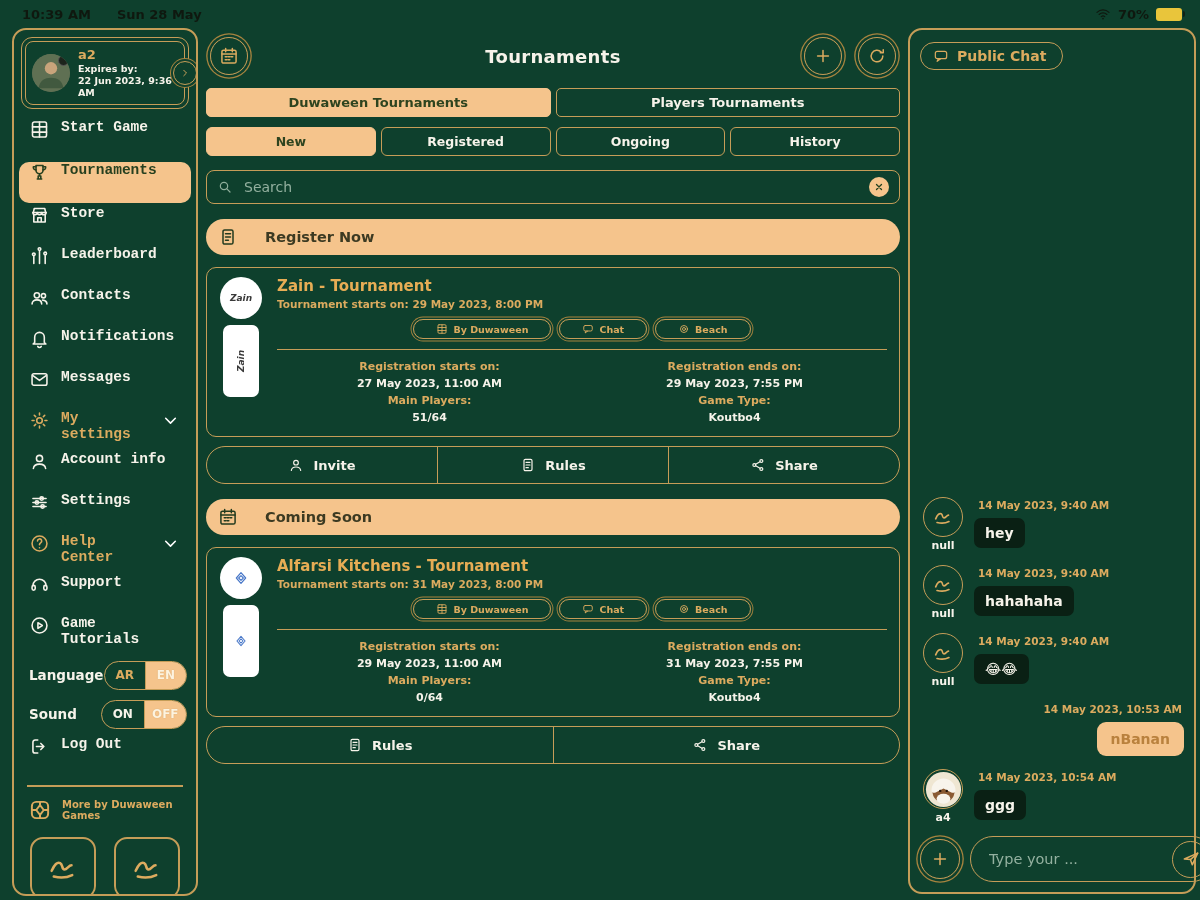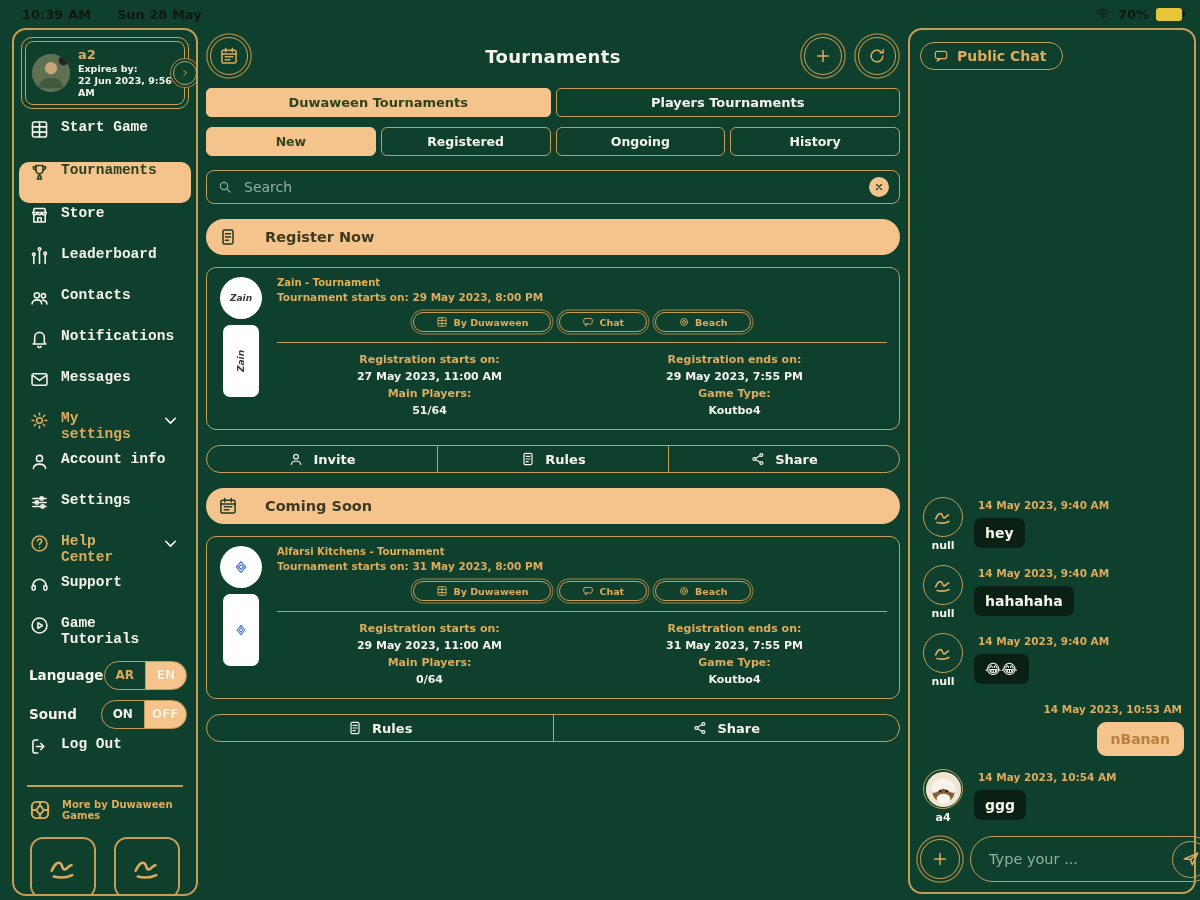--- a/index.html
+++ b/index.html
@@ -86,31 +86,31 @@
 
   .pill-btn{margin-top:15px;height:36px;background:var(--tan);border-radius:18px;display:flex;align-items:center;gap:27px;padding:0 12px;color:#3c3a22;font-size:14.5px;font-weight:bold;cursor:pointer;}
   .pill-btn .ic{color:#223a1e;}
 
   .card{margin-top:12px;border:1.6px solid var(--gold);border-radius:10px;padding:9px 12px 10px 10px;display:flex;gap:12px;}
   .thumb-col{width:48px;flex:none;display:flex;flex-direction:column;align-items:center;gap:6px;}
   .logo-circle{width:42px;height:42px;border-radius:50%;background:#fff;display:flex;align-items:center;justify-content:center;overflow:hidden;}
   .logo-rect{width:36px;height:72px;border-radius:7px;background:#fff;display:flex;align-items:center;justify-content:center;overflow:hidden;}
   .zain-txt{font-size:9px;font-weight:bold;font-style:italic;color:#3a3a3a;}
   .card-info{flex:1;min-width:0;}
-  .card-title{color:#e7ad55;font-size:10px;font-weight:bold;}
+  .card-title{color:#e7ad55;font-size:15px;font-weight:bold;}
   .card-sub{color:var(--gold-text);font-size:10.5px;font-weight:bold;margin-top:3px;}
   .badges{display:flex;justify-content:center;gap:8px;margin:9px 0 10px;}
   .badge{display:inline-flex;align-items:center;gap:5px;border:1.4px solid var(--gold);border-radius:12px;padding:3px 22px;color:var(--gold-text);font-size:9.5px;font-weight:bold;box-shadow:0 0 0 1.5px var(--bg),0 0 0 2.4px var(--gold-dim);cursor:pointer;}
   .card-divider{border-top:1.6px solid var(--gold);margin:4px 0 8px;}
   .detail-cols{display:flex;}
   .dcol{flex:1;text-align:center;line-height:1.55;}
   .dlabel{color:var(--gold-text);font-size:11px;font-weight:bold;text-align:center;}
   .dvalue{color:var(--white);font-size:11px;font-weight:bold;}
 
-  .action-row{margin-top:15px;height:28px;border:1.6px solid var(--gold);border-radius:19px;display:flex;overflow:hidden;}
+  .action-row{margin-top:9px;height:38px;border:1.6px solid var(--gold);border-radius:19px;display:flex;overflow:hidden;}
   .action{flex:1;display:flex;align-items:center;justify-content:center;gap:9px;color:var(--white);font-size:13px;font-weight:bold;cursor:pointer;}
   .action + .action{border-left:1.6px solid var(--gold);}
 
   
   .chat{position:absolute;left:908px;top:28px;width:288px;height:866px;border:2px solid var(--gold);border-radius:14px;padding:12px 10px 10px;display:flex;flex-direction:column;}
   .chat-head{align-self:flex-start;border:1.6px solid var(--gold);border-radius:17px;padding:5px 16px 5px 12px;display:flex;align-items:center;gap:8px;color:var(--gold-text);font-size:14px;font-weight:bold;}
   .messages{flex:1;display:flex;flex-direction:column;justify-content:flex-end;gap:13px;overflow:hidden;}
   .msg{display:flex;gap:8px;}
   .msg-side{width:46px;flex:none;display:flex;flex-direction:column;align-items:center;}
   .avatar{width:40px;height:40px;border-radius:50%;border:1.6px solid var(--gold);display:flex;align-items:center;justify-content:center;color:var(--gold-text);overflow:hidden;cursor:pointer;}
@@ -286,21 +286,21 @@
           <svg viewBox="0 0 40 40" width="38" height="38">
               <circle cx="20" cy="20" r="20" fill="#5f7053"></circle>
               <circle cx="20" cy="15" r="6.5" fill="#c9a47b"></circle>
               <path d="M7 36c1-8 6.5-11 13-11s12 3 13 11z" fill="#41593f"></path>
             </svg>
           <div class="pbadge"></div>
         </div>
         <div class="ptexts">
           <div class="pname">a2</div>
           <div class="pexp">Expires by:</div>
-          <div class="pexp">22 Jun 2023, 9:56 AM</div>
+          <div class="pexp">22 Jun 2023, 9:36 AM</div>
         </div>
       </div>
       <div class="pchev">
           <svg class="ic ic12">
             <use href="#i-chev-r"></use>
           </svg>
         </div>
     </div>
 
     <div style="height:10px"></div>

